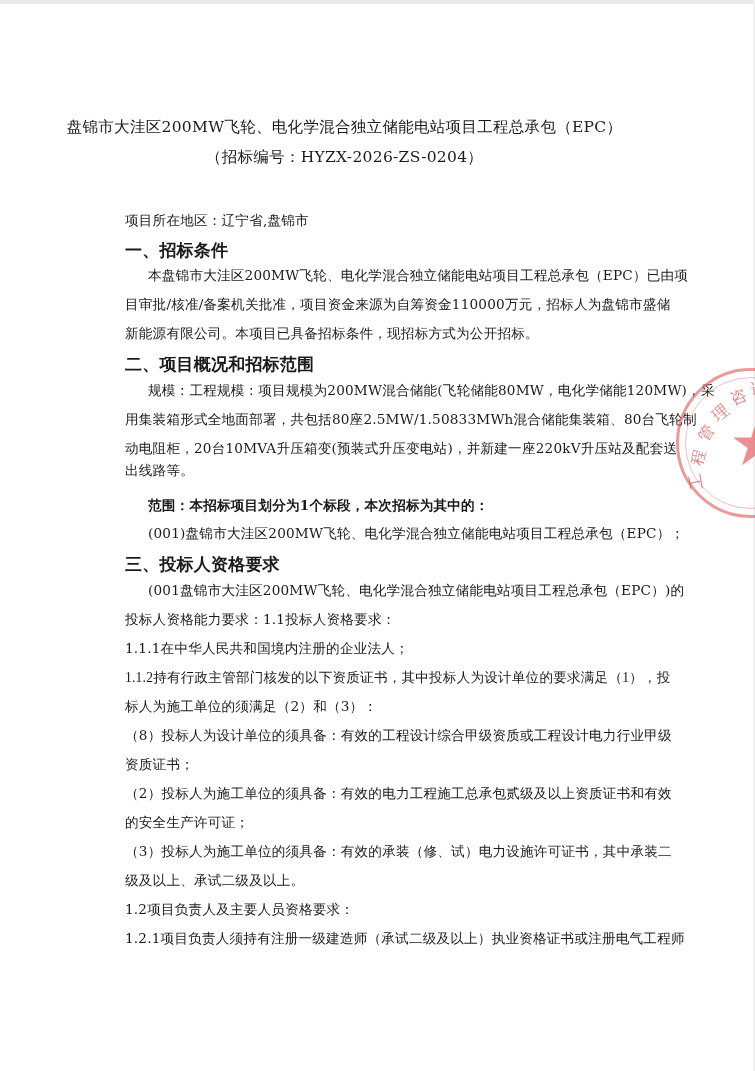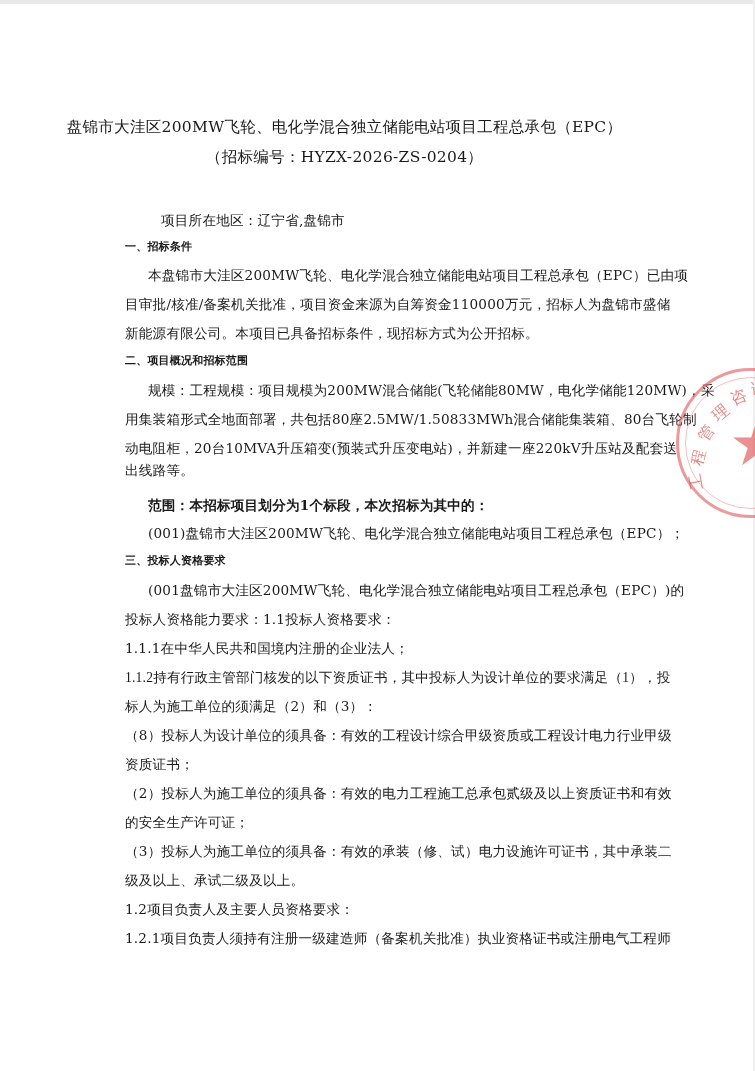--- a/index.html
+++ b/index.html
@@ -6,21 +6,21 @@
   body {
     width: 755px; height: 1071px; overflow: hidden;
     background: #ffffff; position: relative;
     font-family: "DejaVu Serif", "Liberation Serif", serif;
     color: #1a1a1a;
   }
   .page-edge { position: absolute; left: 0; top: 0; width: 755px; height: 4px; background: #e9e9e9; }
   .page-edge-right { position: absolute; right: 0; top: 0; width: 2px; height: 1071px; background: #f0f0f0; }
   .line { position: absolute; white-space: nowrap; font-size: 13.6px; letter-spacing: 0.2px; }
   .title { font-size: 15.5px; left: 0; width: 689px; text-align: center; letter-spacing: 0.3px; }
-  .heading { font-family: "DejaVu Sans", "Liberation Sans", sans-serif; font-weight: bold; font-size: 11px; left: 125px; }
+  .heading { font-family: "DejaVu Sans", "Liberation Sans", sans-serif; font-weight: bold; font-size: 17px; left: 125px; }
   .stamp {
     position: absolute; left: 676px; top: 368px; width: 150px; height: 150px;
     border-radius: 50%; border: 3px solid rgba(220, 70, 70, 0.55);
     box-sizing: border-box;
   }
   .stamp-inner {
     position: absolute; left: 6px; top: 6px; right: 6px; bottom: 6px;
     border-radius: 50%; border: 1px solid rgba(220, 70, 70, 0.35);
   }
   .stamp-star {
@@ -35,21 +35,21 @@
 </head>
 <body>
 
 <div class="page-edge"></div>
 <div class="page-edge-right"></div>
 
 <div>
   <div class="line title" style="top:117px;">盘锦市大洼区200MW飞轮、电化学混合独立储能电站项目工程总承包（EPC）</div>
   <div class="line title" style="top:147px;">（招标编号：HYZX-2026-ZS-0204）</div>
 
-  <div class="line" style="left:125px; top:212px;margin-left:36px;">项目所在地区：辽宁省,盘锦市</div>
+  <div class="line" style="left:125px; top:212px;">项目所在地区：辽宁省,盘锦市</div>
 
   <div class="line heading" style="top:239px;">一、招标条件</div>
   <div class="line" style="left:148px; top:267px;">本盘锦市大洼区200MW飞轮、电化学混合独立储能电站项目工程总承包（EPC）已由项</div>
   <div class="line" style="left:125px; top:296px;">目审批/核准/备案机关批准，项目资金来源为自筹资金110000万元，招标人为盘锦市盛储</div>
   <div class="line" style="left:125px; top:325px;text-align:right;">新能源有限公司。本项目已具备招标条件，现招标方式为公开招标。</div>
 
   <div class="line heading" style="top:353px;">二、项目概况和招标范围</div>
   <div class="line" style="left:148px; top:382px;">规模：工程规模：项目规模为200MW混合储能(飞轮储能80MW，电化学储能120MW)，采</div>
   <div class="line" style="left:125px; top:411px;">用集装箱形式全地面部署，共包括80座2.5MW/1.50833MWh混合储能集装箱、80台飞轮制</div>
   <div class="line" style="left:125px; top:440px;">动电阻柜，20台10MVA升压箱变(预装式升压变电站)，并新建一座220kV升压站及配套送</div>
@@ -63,21 +63,21 @@
   <div class="line" style="left:125px; top:640px;">1.1.1在中华人民共和国境内注册的企业法人；</div>
   <div class="line" style="left:125px; top:669px;font-family:Liberation Serif, serif;">1.1.2持有行政主管部门核发的以下资质证书，其中投标人为设计单位的要求满足（1），投</div>
   <div class="line" style="left:125px; top:698px;">标人为施工单位的须满足（2）和（3）：</div>
   <div class="line" style="left:125px; top:727px;">（8）投标人为设计单位的须具备：有效的工程设计综合甲级资质或工程设计电力行业甲级</div>
   <div class="line" style="left:125px; top:756px;">资质证书；</div>
   <div class="line" style="left:125px; top:785px;">（2）投标人为施工单位的须具备：有效的电力工程施工总承包贰级及以上资质证书和有效</div>
   <div class="line" style="left:125px; top:814px;">的安全生产许可证；</div>
   <div class="line" style="left:125px; top:843px;">（3）投标人为施工单位的须具备：有效的承装（修、试）电力设施许可证书，其中承装二</div>
   <div class="line" style="left:125px; top:872px;">级及以上、承试二级及以上。</div>
   <div class="line" style="left:125px; top:901px;">1.2项目负责人及主要人员资格要求：</div>
-  <div class="line" style="left:125px; top:930px;">1.2.1项目负责人须持有注册一级建造师（备案机关批准）执业资格证书或注册电气工程师</div>
+  <div class="line" style="left:125px; top:930px;">1.2.1项目负责人须持有注册一级建造师（承试二级及以上）执业资格证书或注册电气工程师</div>
 </div>
 
 <div class="stamp">
   <div class="stamp-inner"></div>
   <span class="stamp-star">★</span>
   <span class="stamp-text" style="left:10px; top:100px; transform:rotate(-100deg);">工</span>
   <span class="stamp-text" style="left:12px; top:76px; transform:rotate(-75deg);">程</span>
   <span class="stamp-text" style="left:20px; top:52px; transform:rotate(-55deg);">管</span>
   <span class="stamp-text" style="left:34px; top:32px; transform:rotate(-40deg);">理</span>
   <span class="stamp-text" style="left:52px; top:16px; transform:rotate(-22deg);">咨</span>

